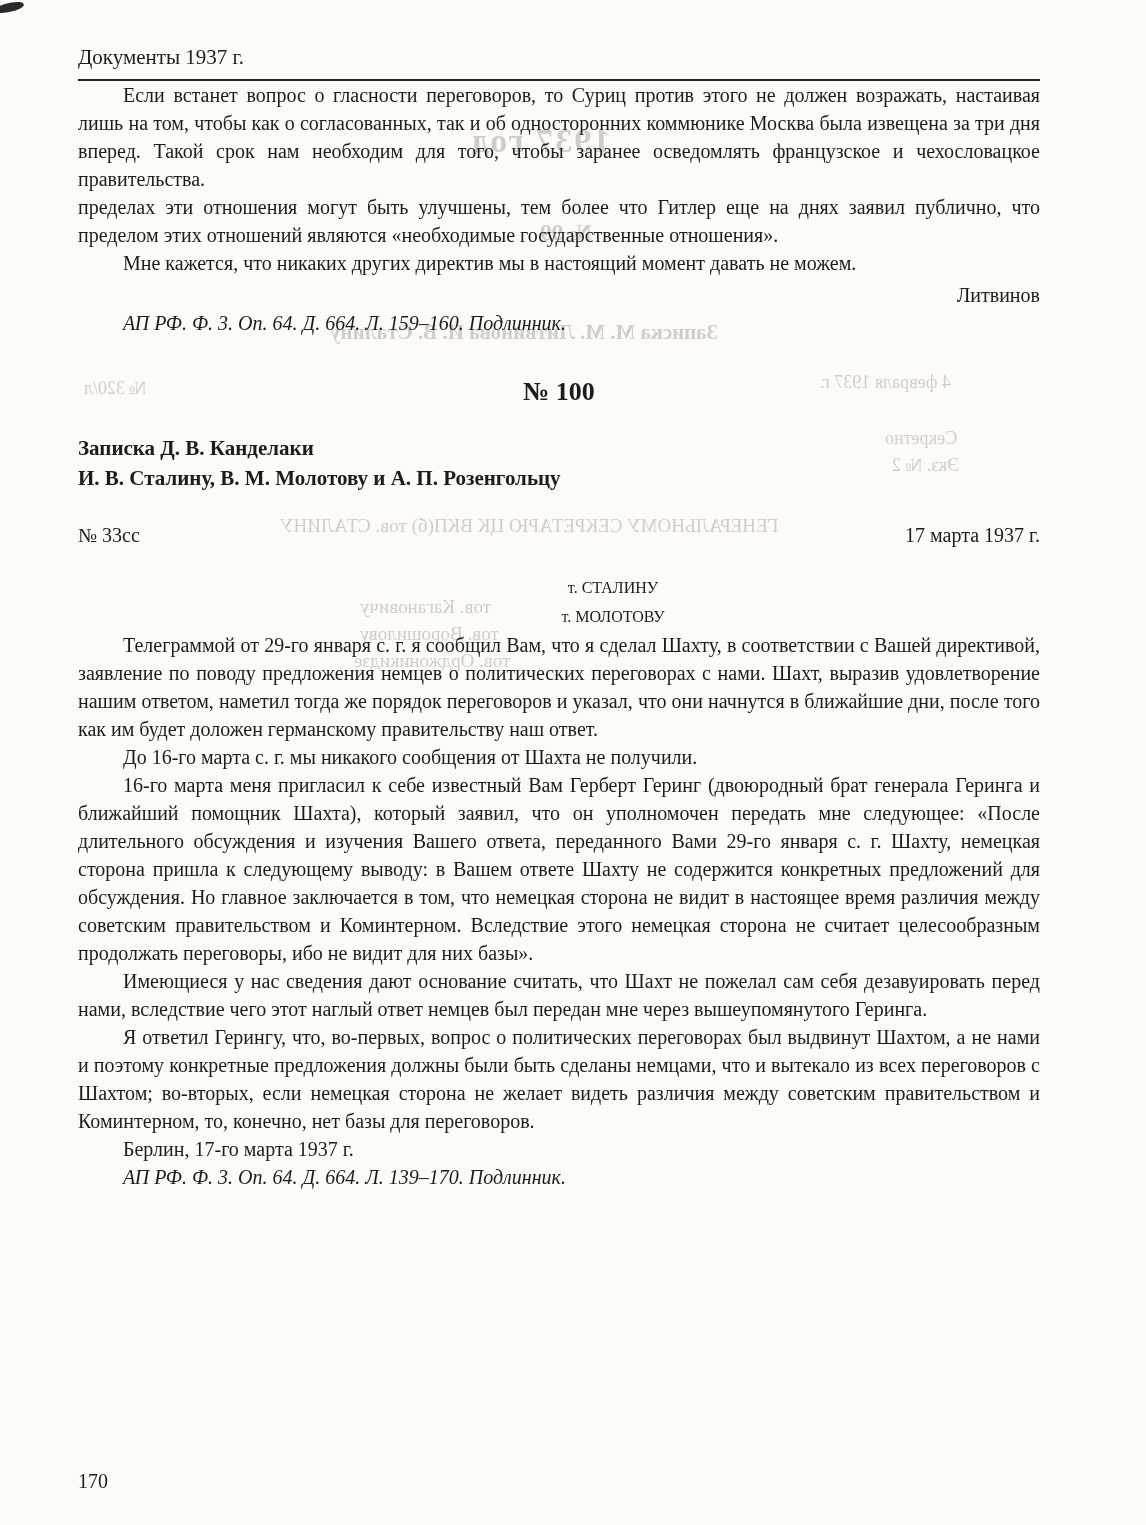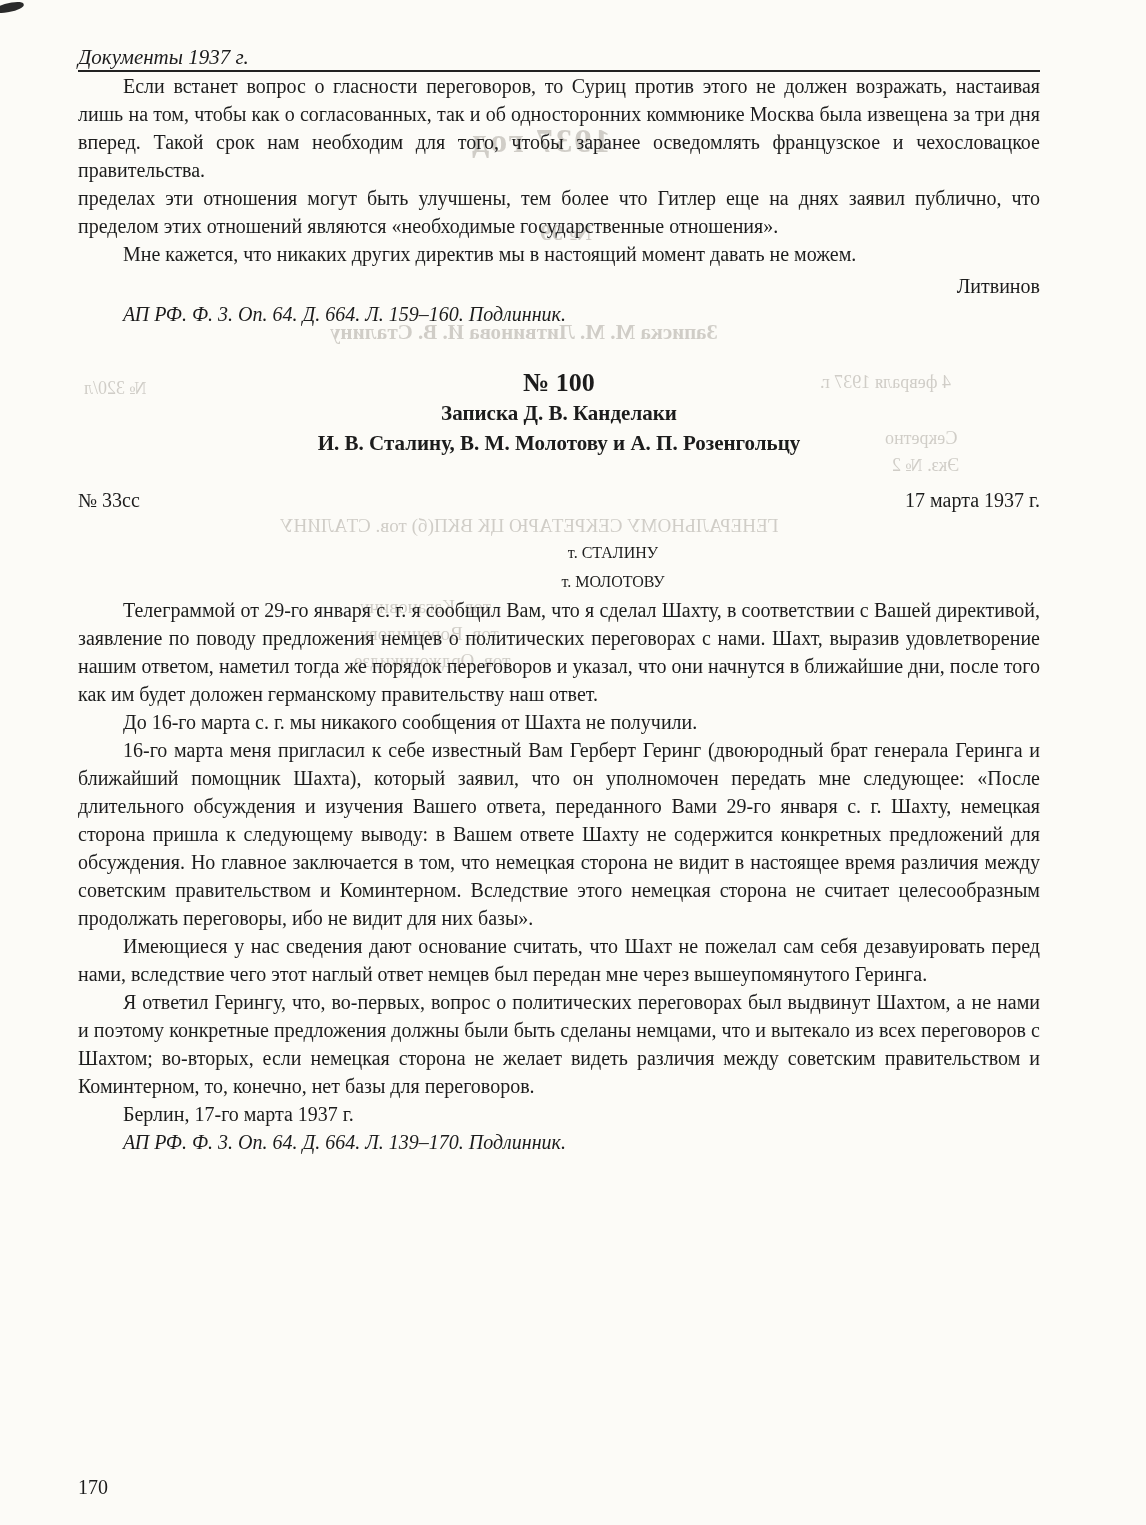--- a/index.html
+++ b/index.html
@@ -22,23 +22,22 @@
     transform: rotate(-10deg);
   }
   .content {
     position: absolute;
     left: 78px;
     width: 962px;
     top: 45px;
     z-index: 2;
   }
   .doc-header {
-    font-style: italic;
     font-size: 21px;
-    padding-bottom: 0;
+    padding-bottom: 9px;
     border-bottom: 2px solid #222;
   }
   p.body {
     margin: 0;
     font-size: 20px;
     line-height: 28px;
     text-align: justify;
   }
   .indent { text-indent: 45px; }
   .first-para { margin-top: 50px; }
@@ -51,21 +50,22 @@
     text-indent: 45px;
   }
   .doc-num-heading {
     margin-top: 40px;
     text-align: center;
     font-weight: bold;
     font-size: 26px;
     line-height: 30px;
   }
   .doc-title {
-    text-align: center;
+    margin-top: 26px;
+    text-align: left;
     font-weight: bold;
     font-size: 21px;
     line-height: 30px;
   }
   .meta-row {
     margin-top: 28px;
     display: flex;
     justify-content: space-between;
     font-size: 20px;
     line-height: 28px;
@@ -76,21 +76,21 @@
     margin-left: 108px;
     font-size: 16px;
     line-height: 29px;
     text-align: center;
   }
   .para-block-start { margin-top: 24px; }
   .place-date { margin-top: 8px; }
   .page-number {
     position: absolute;
     left: 78px;
-    bottom: 26px;
+    bottom: 32px;
     font-size: 20px;
     z-index: 2;
   }
   .ghost {
     position: absolute;
     z-index: 1;
     transform: scaleX(-1);
     color: rgba(105, 100, 88, 0.30);
     white-space: nowrap;
     pointer-events: none;

